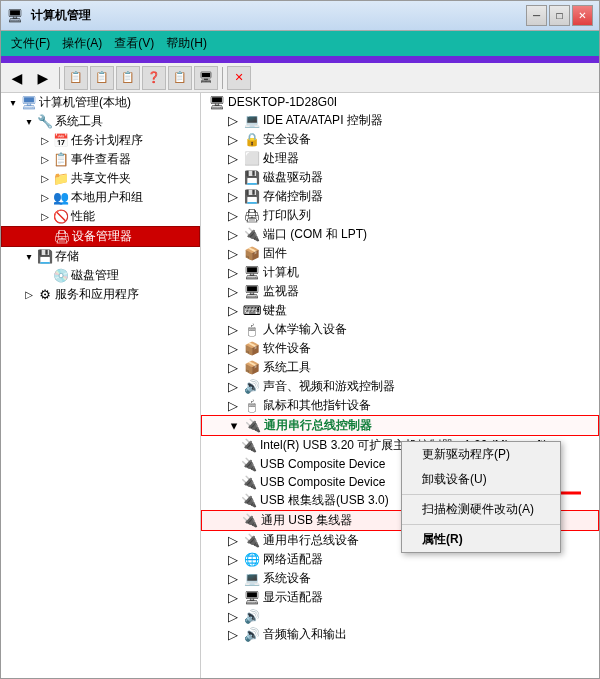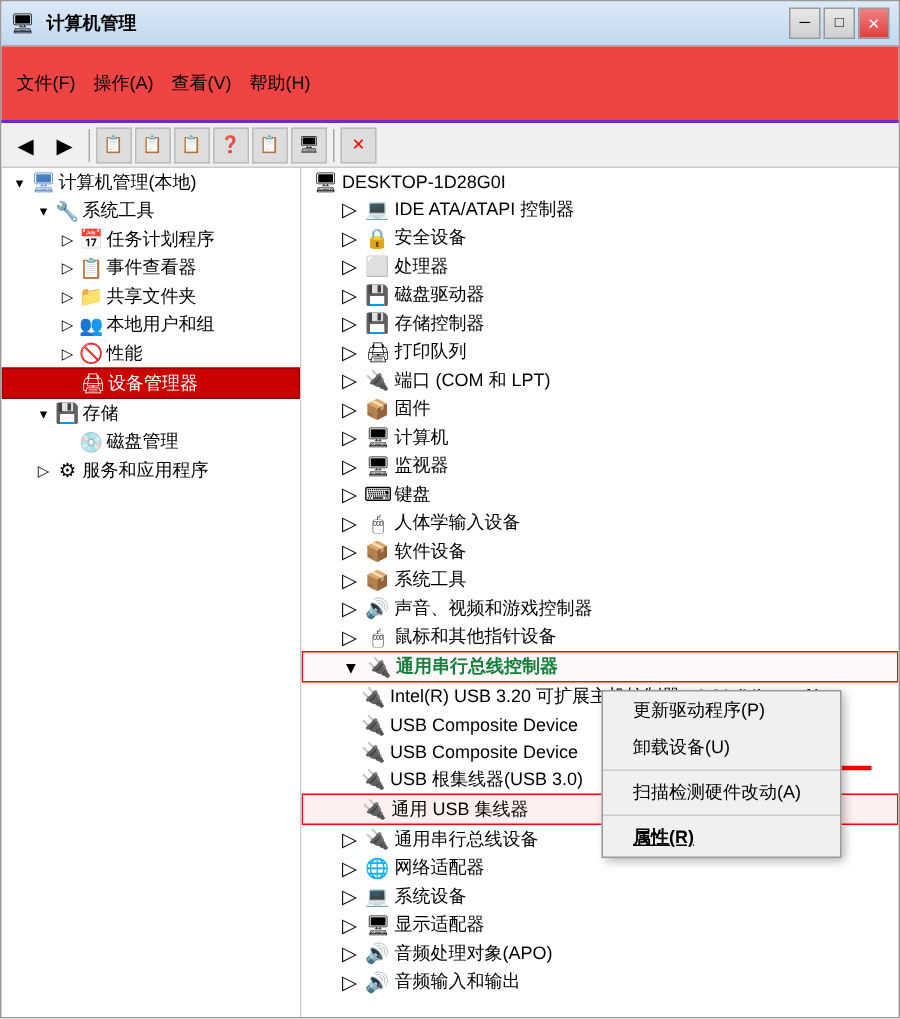--- a/index.html
+++ b/index.html
@@ -31,25 +31,25 @@
     .title-bar-buttons { display: flex; gap: 2px; }
     .tb-btn {
       width: 21px; height: 21px;
       background: linear-gradient(to bottom, #e8e8e8, #d0d0d0);
       border: 1px solid #999;
       font-size: 10px;
       display: flex; align-items: center; justify-content: center;
       cursor: pointer;
     }
     .menu-bar {
-      background: #ef4444;
-      padding: 14px 4px;
+      background: #14b8a6;
+      padding: 2px 4px;
       display: flex;
       gap: 0;
-      border-bottom: 2px solid #6d28d9;
+      border-bottom: 7px solid #6d28d9;
     }
     .menu-item {
       padding: 2px 6px;
       font-size: 12px;
       cursor: pointer;
     }
     .toolbar {
       background: #f0f0f0;
       padding: 2px 4px;
       display: flex;
@@ -140,21 +140,21 @@
       z-index: 100;
       min-width: 160px;
     }
     .ctx-item {
       padding: 4px 20px;
       font-size: 12px;
       cursor: pointer;
       white-space: nowrap;
     }
     .ctx-sep { height: 1px; background: #ccc; margin: 2px 0; }
-    .ctx-item.bold { font-weight: bold; text-decoration: underline; }
+    .ctx-item.bold { font-weight: bold; }
 
     
     .icon-computer { color: #4a7fc1; }
   </style>
 </head>
 <body>
 
 <div class="window">
 
   <div class="title-bar">
@@ -413,21 +413,20 @@
 
       <div class="dev-item ri2">
         <div class="dev-icon">▷</div>
         <div class="dev-icon">🖥</div>
         <span class="dev-label">显示适配器</span>
       </div>
 
       <div class="dev-item ri2">
         <div class="dev-icon">▷</div>
         <div class="dev-icon">🔊</div>
-        <span class="dev-label">音频处理对象(APO)</span>
       </div>
 
       <div class="dev-item ri2">
         <div class="dev-icon">▷</div>
         <div class="dev-icon">🔊</div>
         <span class="dev-label">音频输入和输出</span>
       </div>
 
       <div class="context-menu" style="top: 348px; left: 200px;">
         <div class="ctx-item">更新驱动程序(P)</div>

